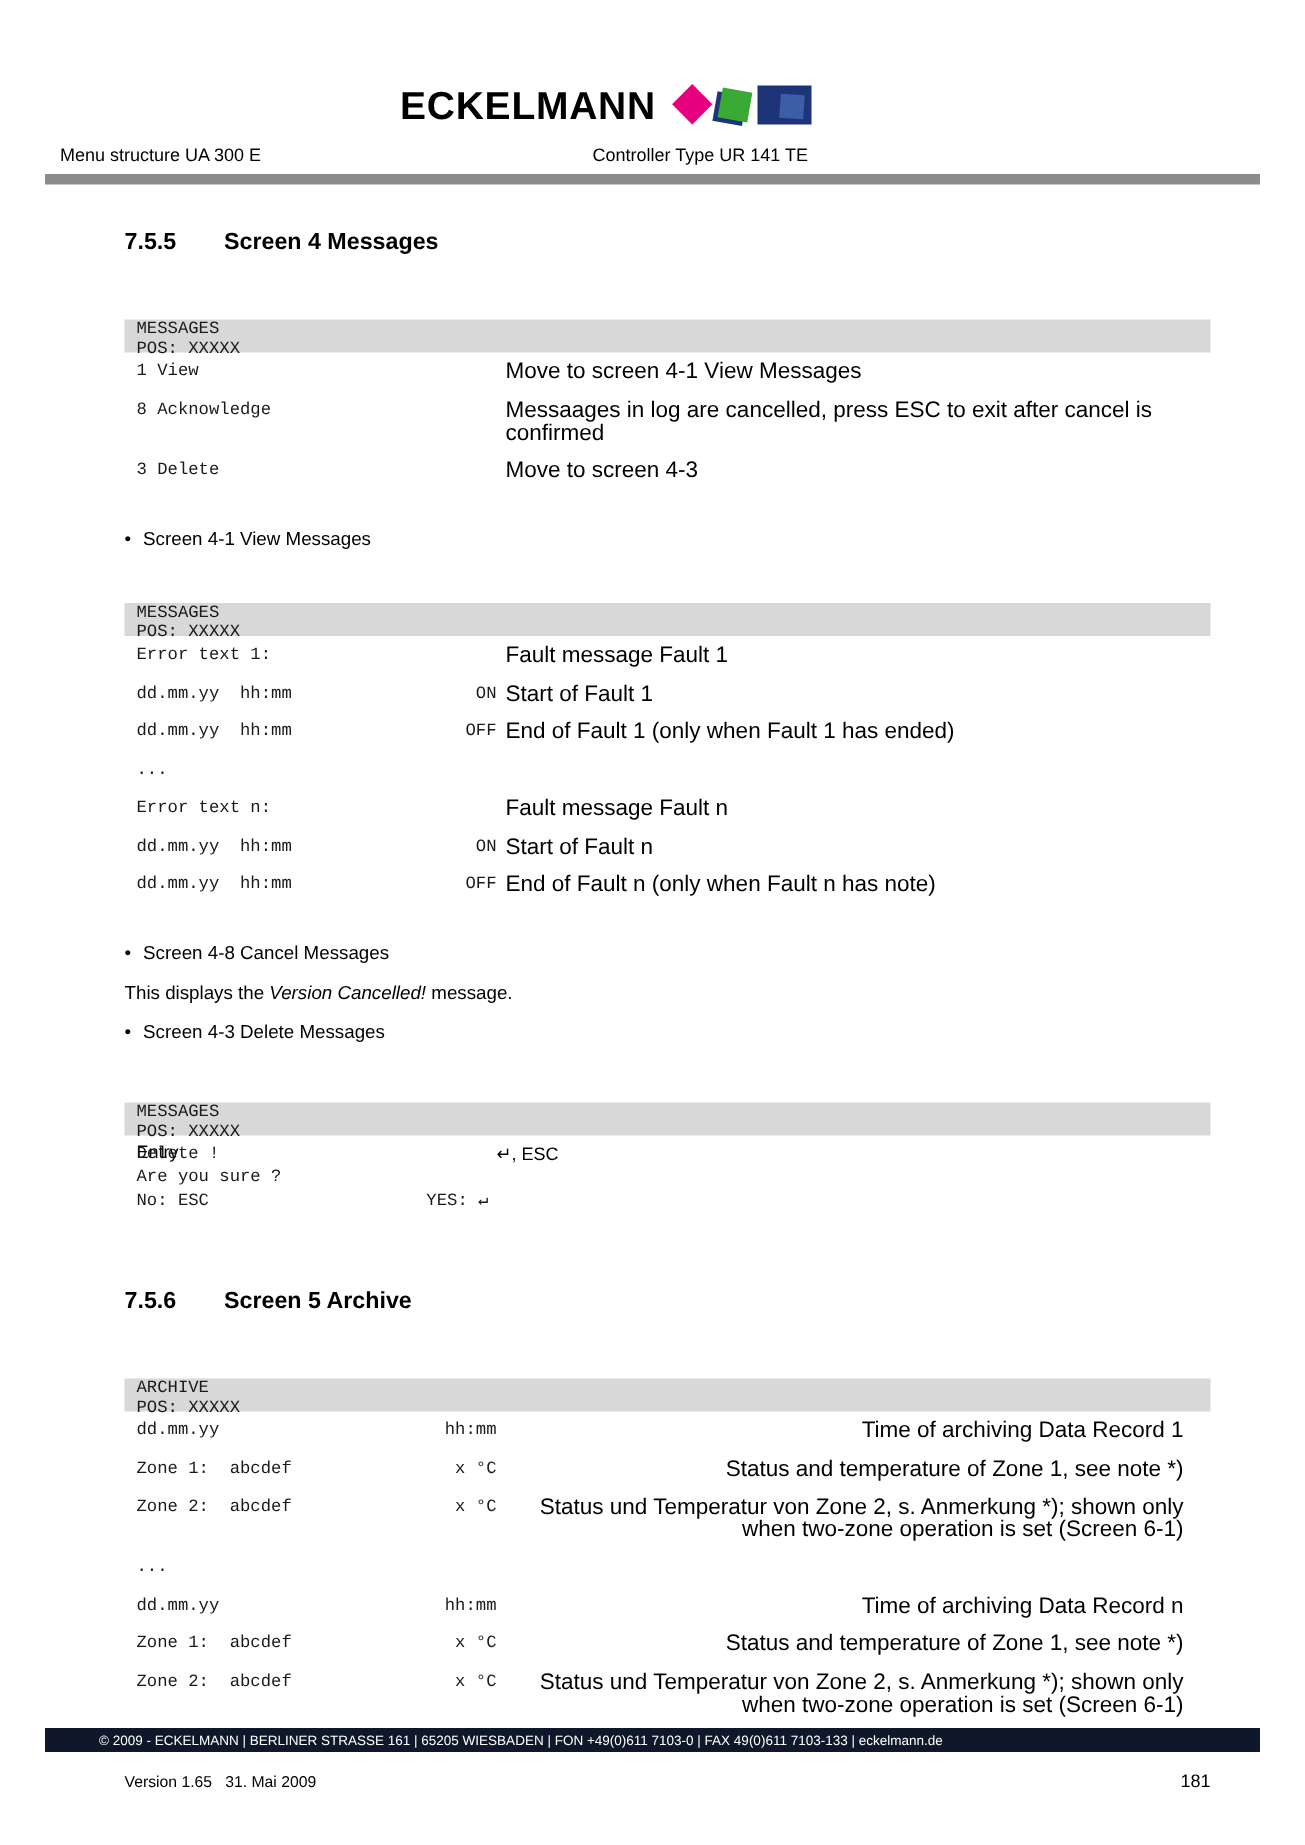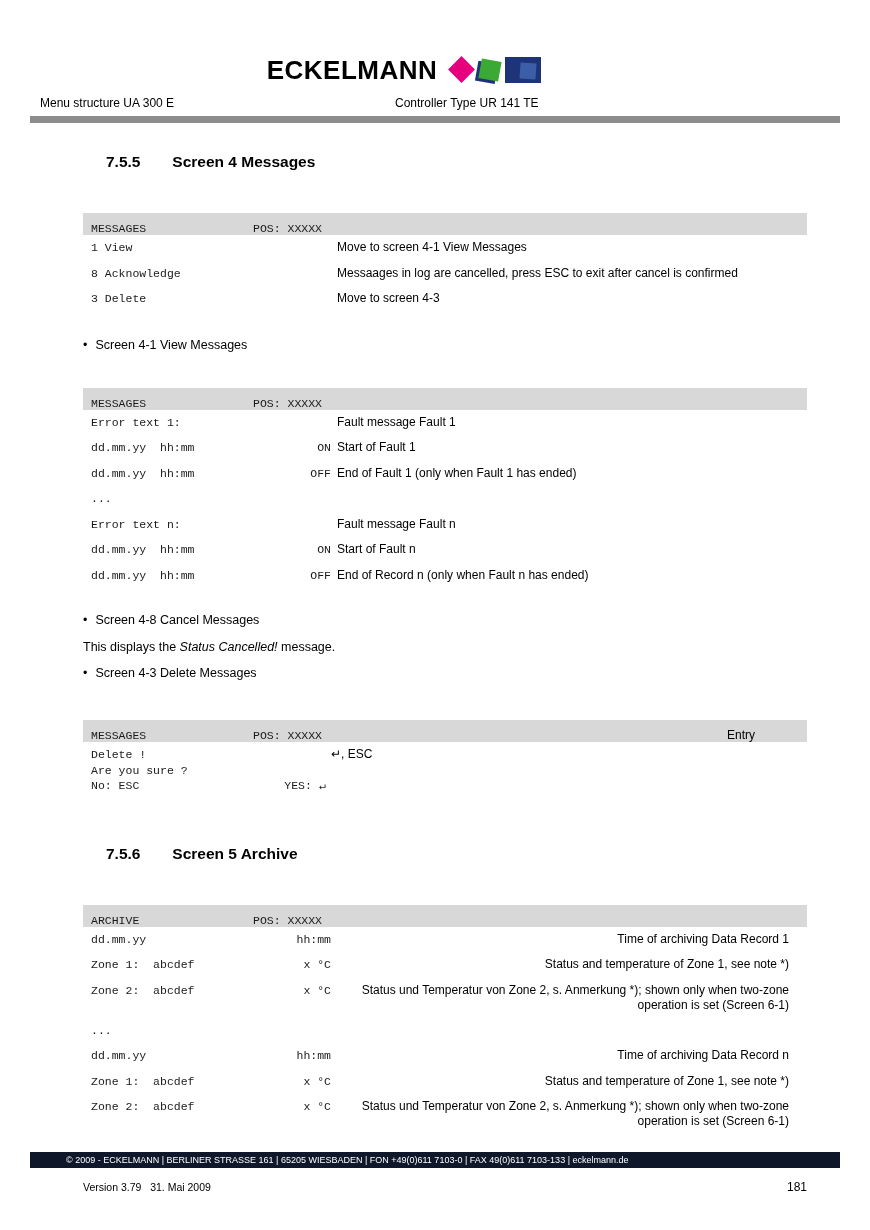--- a/index.html
+++ b/index.html
@@ -20,34 +20,34 @@
   .lg-inner { position:absolute; right:5px; top:6px; width:16px; height:16px; background:#3c5ea6; transform:rotate(4deg); }
   .lg-pink { position:absolute; left:3px; top:4px; width:19px; height:19px; background:#e6007e; transform:rotate(45deg); }
   .lg-green { position:absolute; left:31px; top:4px; width:20px; height:20px; background:#3aaa35; transform:rotate(10deg); box-shadow:-3px 3px 0 0 #1d3478; }
   .doc-head { position:relative; height:14px; margin-top:12px; font-size:12px; }
   .dh-left { position:absolute; left:40px; top:0; }
   .dh-center { position:absolute; left:395px; top:0;text-align:right; }
   .rule { margin:6px 30px 0 30px; height:7px; background:#8c8c8c; }
   
   .content { margin:0 63px 0 83px; width:724px; }
   .sec-head { font-size:15.5px; font-weight:bold; }
-  .sec-num { display:inline-block; width:62px;margin-left:23px; }
+  .sec-num { display:inline-block; width:62px; }
   .bullet { font-size:12.5px; }
   .bullet::before { content:"\2022"; margin-right:8px; }
   .para { font-size:12.5px; }
   .para em { font-style:italic; }
   
   .stable { width:724px; }
-  .thead { background:#d8d8d8; height:22px; display:flex; align-items:flex-end; padding:0 8px; }
+  .thead { background:#d8d8d8; height:22px; display:flex; align-items:flex-start; padding:0 8px;flex-direction:column; }
   .th-title { width:162px; flex-shrink:0; }
   .th-pos { flex:1; }
   .th-entry { width:72px; flex-shrink:0; font-size:12px; font-family:"Liberation Sans",sans-serif; }
   .trow { display:flex; align-items:flex-start; padding:5px 8px; min-height:25px; }
   .c1 { width:240px; flex-shrink:0; display:flex; justify-content:space-between; line-height:15.5px; }
-  .c2 { flex:1; font-size:12px; line-height:15px; padding-left:6px; white-space:pre-line; }
+  .c2 { flex:1; font-size:15px; line-height:15px; padding-left:6px; white-space:pre-line; }
   .c2.narrow { max-width:458px;text-align:right; }
   .c3 { width:72px; flex-shrink:0; font-size:12px; line-height:15px; }
   
   .mt-h1 { margin-top:30px; }
   .mt-t1 { margin-top:42px; }
   .mt-b1 { margin-top:26px; }
   .mt-t2 { margin-top:36px; }
   .mt-b2 { margin-top:25px; }
   .mt-p  { margin-top:13px; }
   .mt-b3 { margin-top:12px; }
@@ -166,27 +166,27 @@
         <span class="mono">dd.mm.yy  hh:mm</span>
         <span class="mono">ON</span>
       </div>
       <div class="c2">Start of Fault n</div>
     </div>
     <div class="trow">
       <div class="c1">
         <span class="mono">dd.mm.yy  hh:mm</span>
         <span class="mono">OFF</span>
       </div>
-      <div class="c2">End of Record n (only when Fault n has ended)</div>
+      <div class="c2">End of Fault n (only when Fault n has note)</div>
     </div>
   </section>
 
   <div class="bullet mt-b2"><span>Screen 4-8 Cancel Messages</span></div>
 
-  <p class="para mt-p"><span>This displays the </span><em>Status Cancelled!</em><span> message.</span></p>
+  <p class="para mt-p"><span>This displays the </span><em>Version Cancelled!</em><span> message.</span></p>
 
   <div class="bullet mt-b3"><span>Screen 4-3 Delete Messages</span></div>
 
   <section class="stable mt-t3">
     <div class="thead">
       <span class="th-title mono">MESSAGES</span>
       <span class="th-pos mono">POS: XXXXX</span>
       <span class="th-entry">Entry</span>
     </div>
     <div class="trow">
@@ -257,15 +257,15 @@
         <span class="mono">x °C</span>
       </div>
       <div class="c2 narrow">Status und Temperatur von Zone 2, s. Anmerkung *); shown only when two-zone operation is set (Screen 6-1)</div>
     </div>
   </section>
 
 </div>
 
 <div class="footer-bar">© 2009 - ECKELMANN | BERLINER STRASSE 161 | 65205 WIESBADEN | FON +49(0)611 7103-0 | FAX 49(0)611 7103-133 | eckelmann.de</div>
 <div class="footer-meta">
-  <span class="version">Version 3.79   31. Mai 2009</span>
+  <span class="version">Version 1.65   31. Mai 2009</span>
   <span class="page-num">181</span>
 </div>
 
 </body></html>

